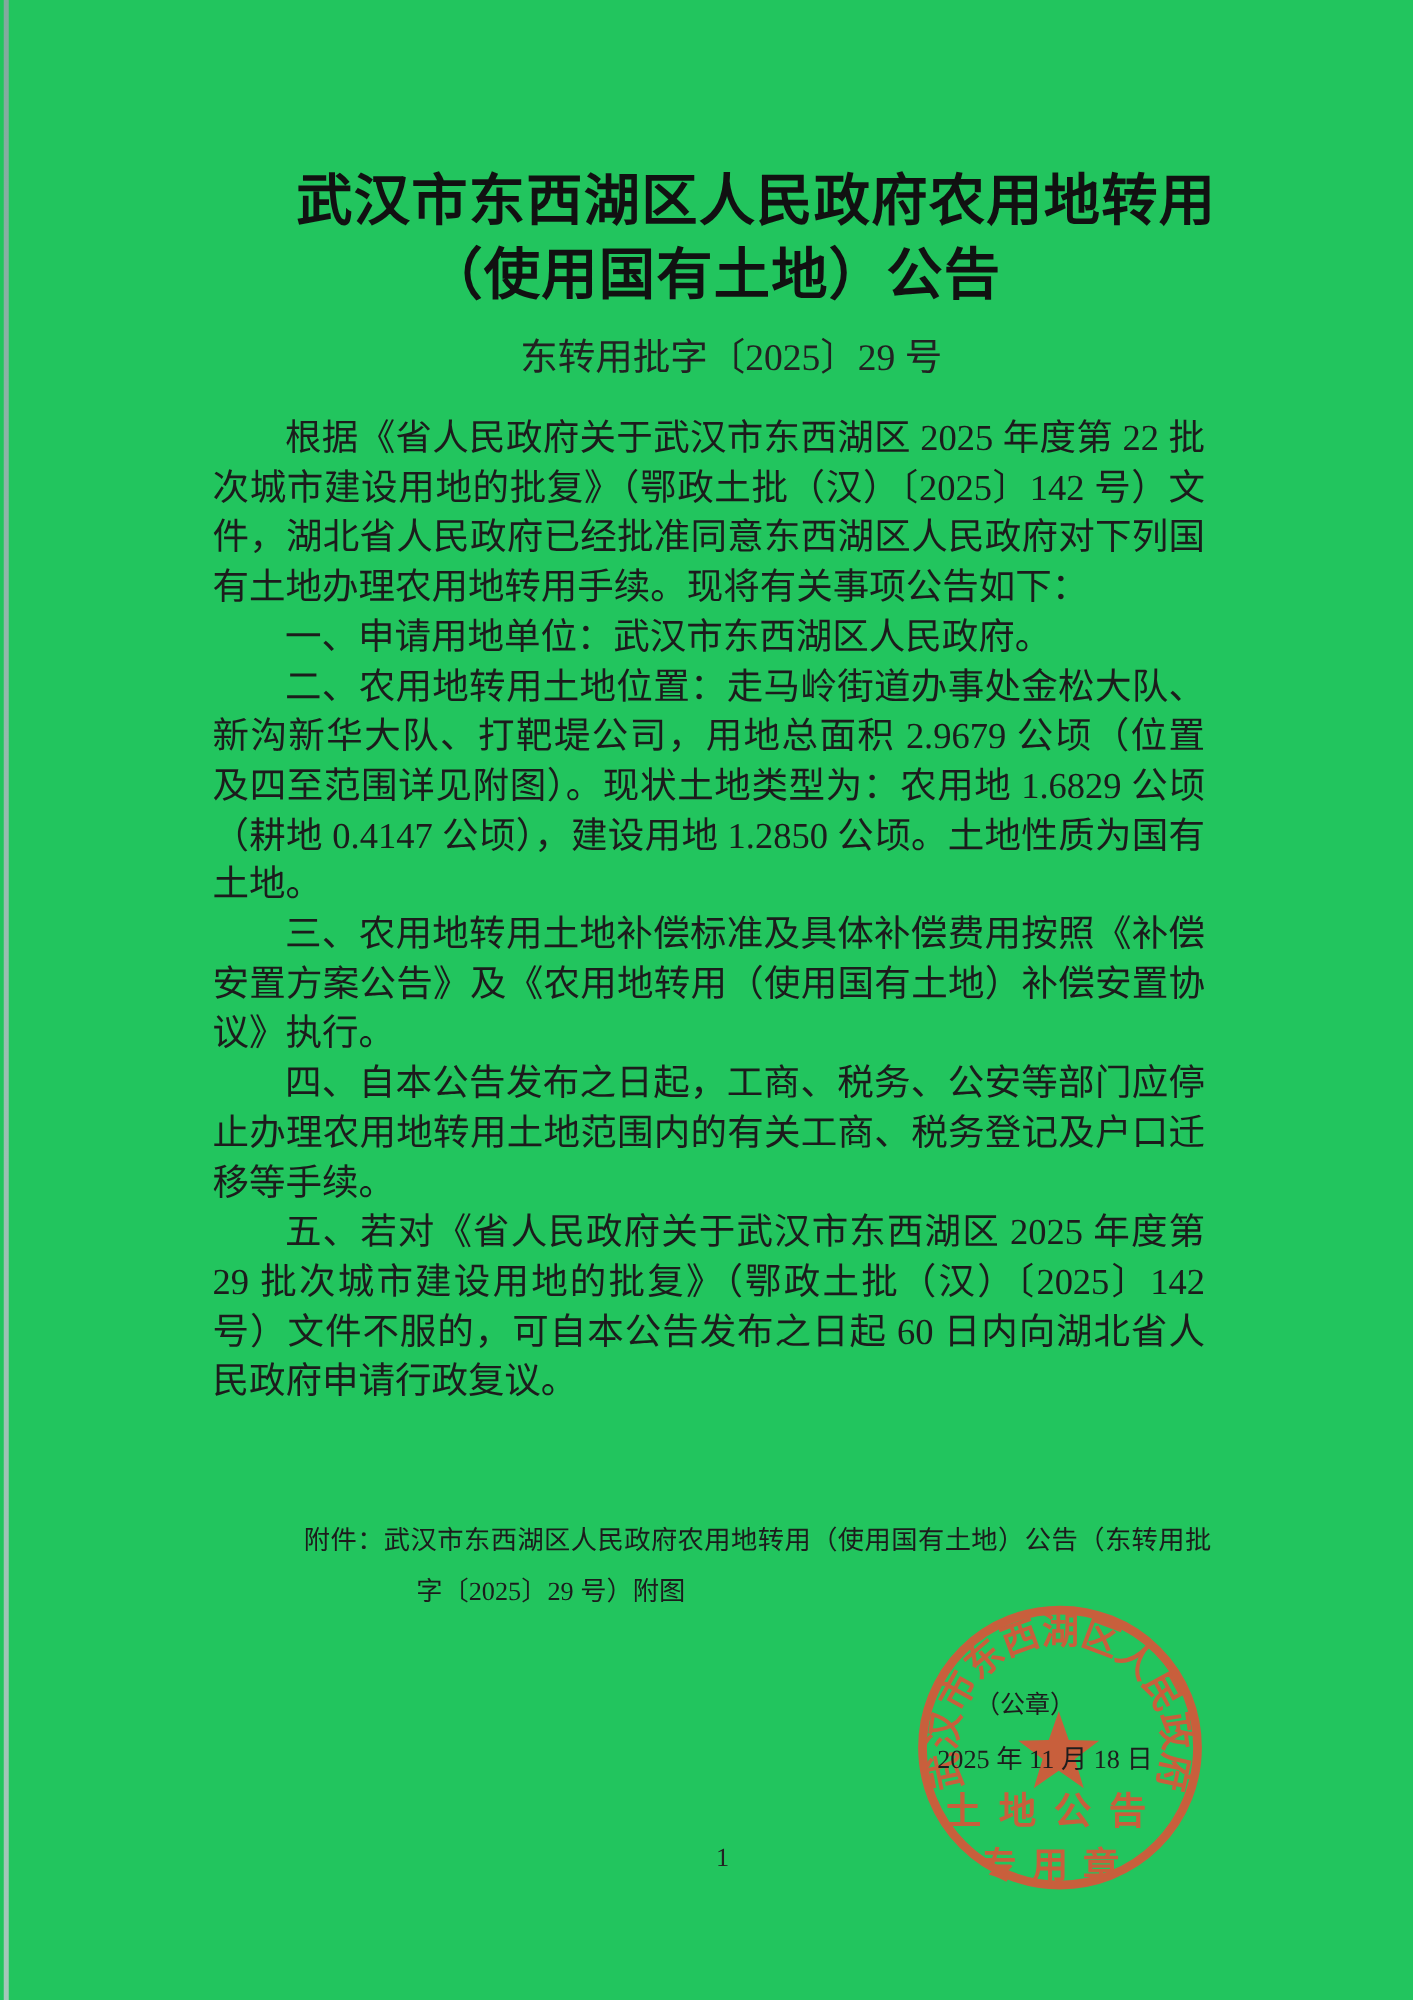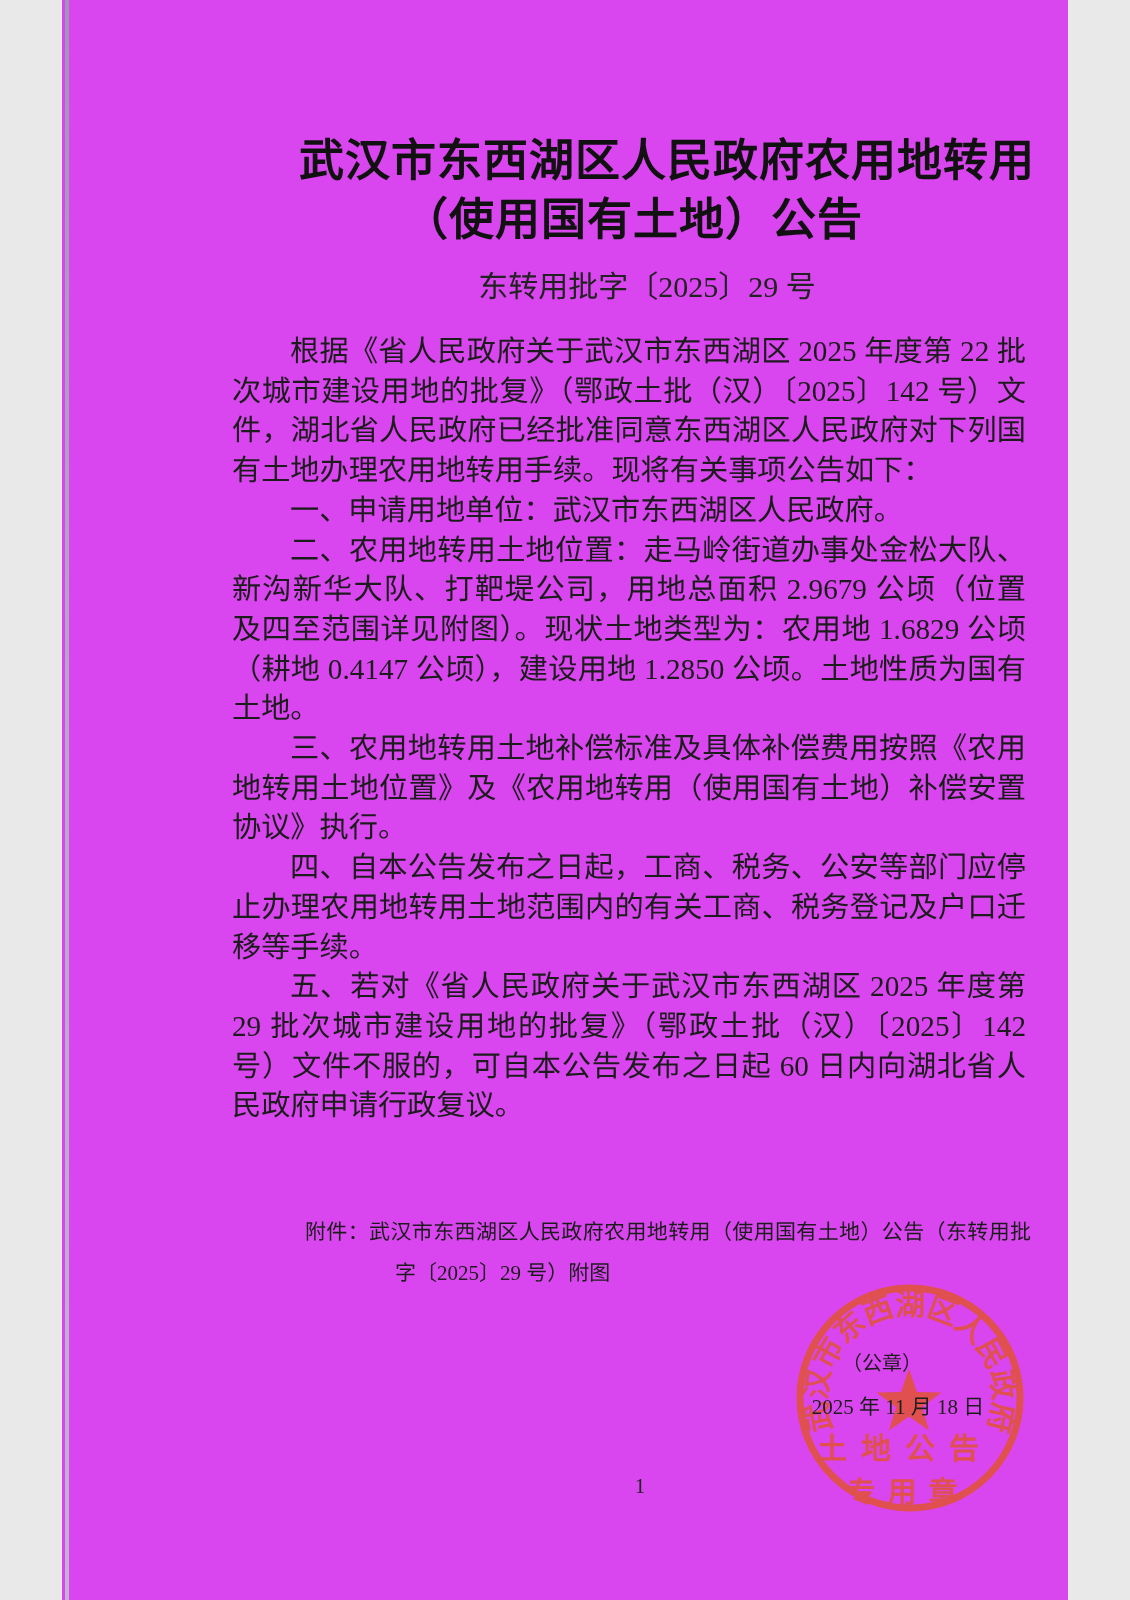--- a/index.html
+++ b/index.html
@@ -1,20 +1,20 @@
 <!DOCTYPE html>
 <html lang="zh-CN"><head>
 <meta charset="utf-8">
 <style>
   html,body{margin:0;padding:0;background:#e9e9e9;}
   .page{
     position:relative;
-    width:1006px;height:1600px;
+    width:1130px;height:1600px;
     margin:0 auto;
-    background:#d946ef;
+    background:#22c55e;
     overflow:hidden;
     font-family:"Liberation Serif","DejaVu Serif",serif;
     color:#1c1c1c;
   }
   .scan-edge{
     position:absolute;left:3px;top:0;width:4px;height:1600px;
     background:linear-gradient(to bottom,#93a5a9 0%,#aebcbf 45%,#bcc8ca 100%);
     opacity:.85;
   }
   .title{
@@ -73,21 +73,21 @@
     <span class="t1">武汉市东西湖区人民政府农用地转用</span>
     <span class="t2">（使用国有土地）公告</span>
   </h1>
 
   <div class="docno">东转用批字〔2025〕29 号</div>
 
   <div class="bodytext">
     <p>根据《省人民政府关于武汉市东西湖区 2025 年度第 22 批次城市建设用地的批复》（鄂政土批（汉）〔2025〕142 号）文件，湖北省人民政府已经批准同意东西湖区人民政府对下列国有土地办理农用地转用手续。现将有关事项公告如下：</p>
     <p>一、申请用地单位：武汉市东西湖区人民政府。</p>
     <p>二、农用地转用土地位置：走马岭街道办事处金松大队、新沟新华大队、打靶堤公司，用地总面积 2.9679 公顷（位置及四至范围详见附图）。现状土地类型为：农用地 1.6829 公顷（耕地 0.4147 公顷），建设用地 1.2850 公顷。土地性质为国有土地。</p>
-    <p>三、农用地转用土地补偿标准及具体补偿费用按照《农用地转用土地位置》及《农用地转用（使用国有土地）补偿安置协议》执行。</p>
+    <p>三、农用地转用土地补偿标准及具体补偿费用按照《补偿安置方案公告》及《农用地转用（使用国有土地）补偿安置协议》执行。</p>
     <p>四、自本公告发布之日起，工商、税务、公安等部门应停止办理农用地转用土地范围内的有关工商、税务登记及户口迁移等手续。</p>
     <p>五、若对《省人民政府关于武汉市东西湖区 2025 年度第 29 批次城市建设用地的批复》（鄂政土批（汉）〔2025〕142 号）文件不服的，可自本公告发布之日起 60 日内向湖北省人民政府申请行政复议。</p>
   </div>
 
   <div class="attachment">
     <span class="att-label">附件：</span><span>武汉市东西湖区人民政府农用地转用（使用国有土地）公告（东转用批字〔2025〕29 号）附图</span>
   </div>
 
   <svg class="seal-svg" viewBox="0 0 1130 1600">
     <g opacity="0.88">

